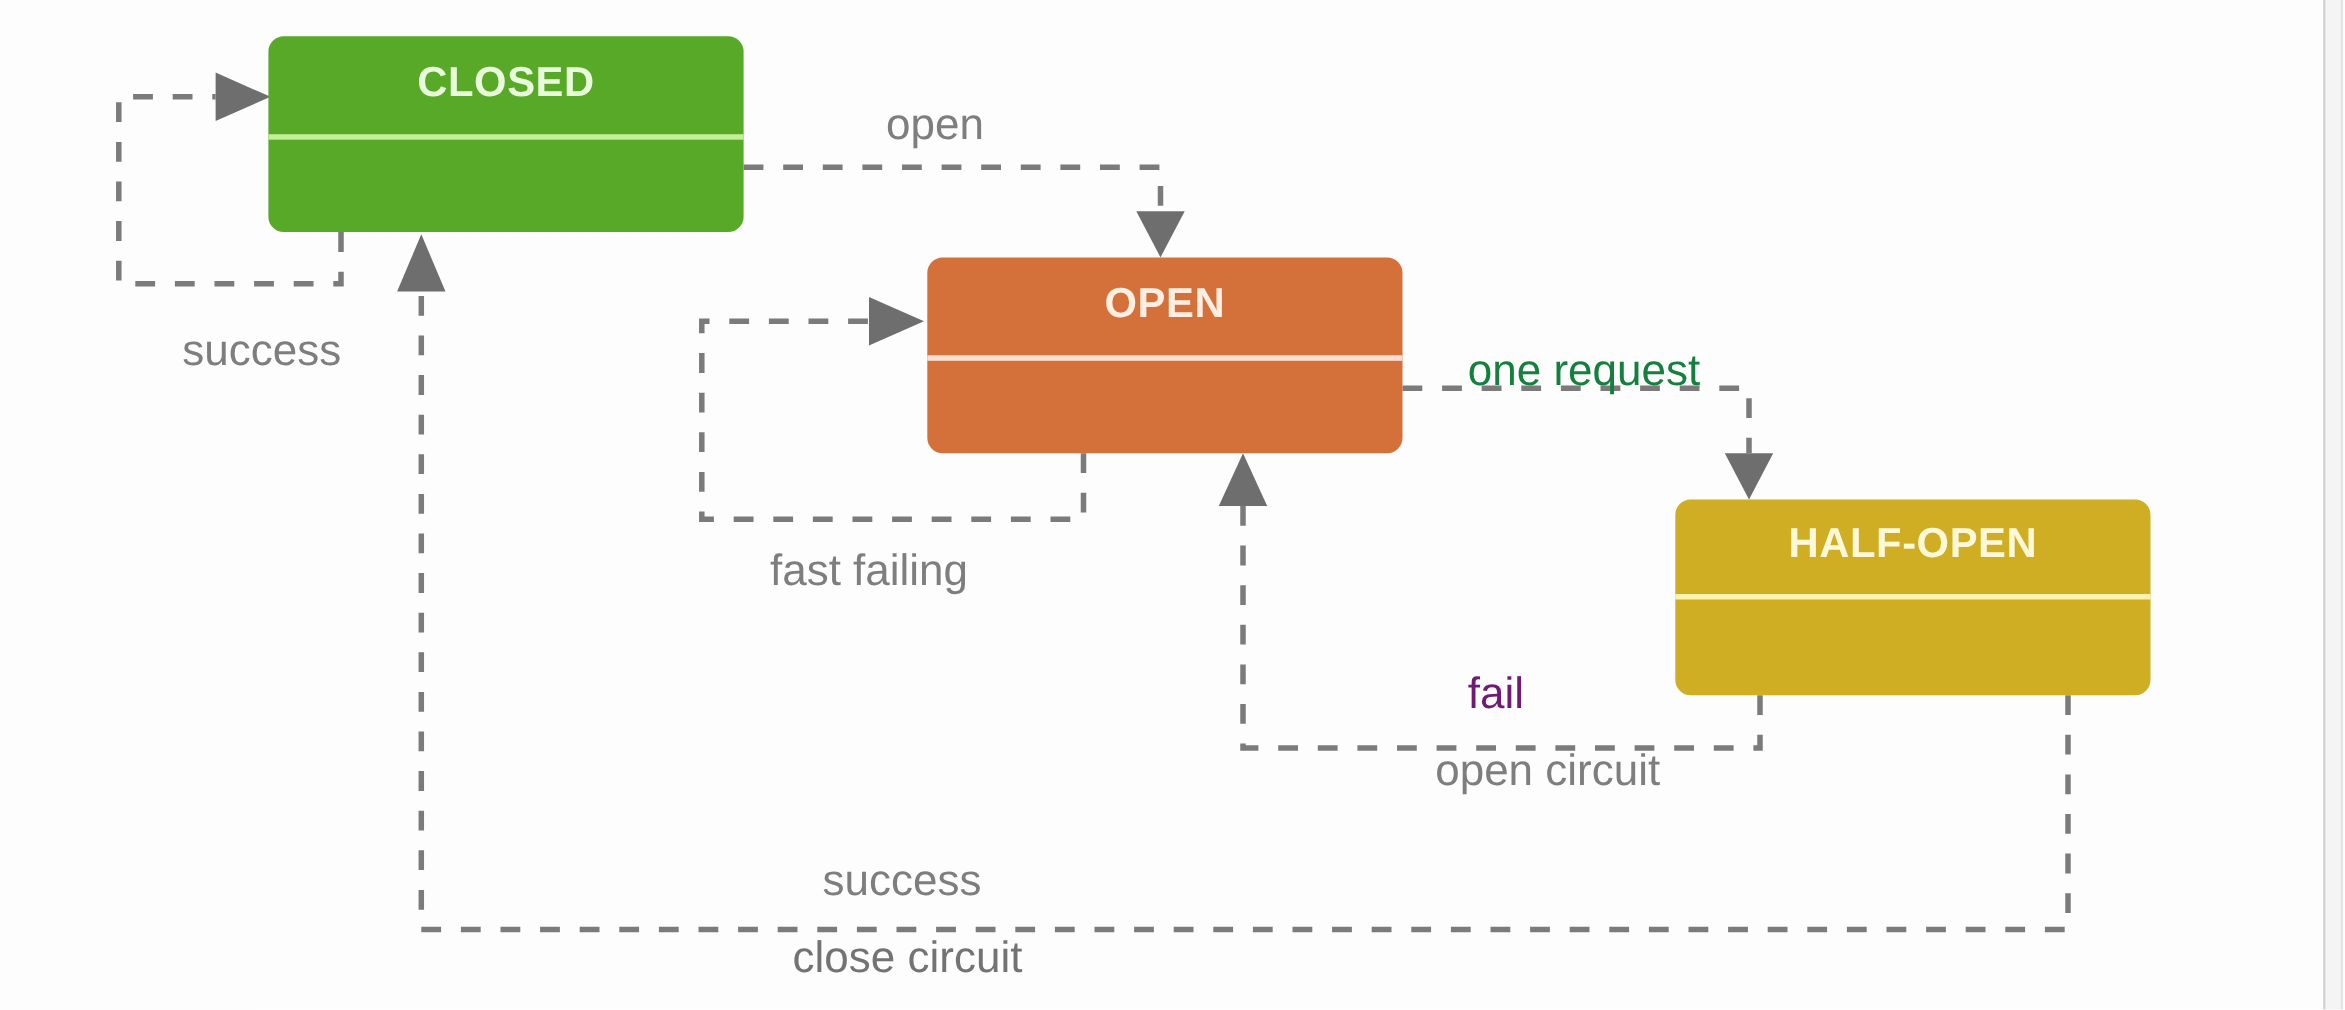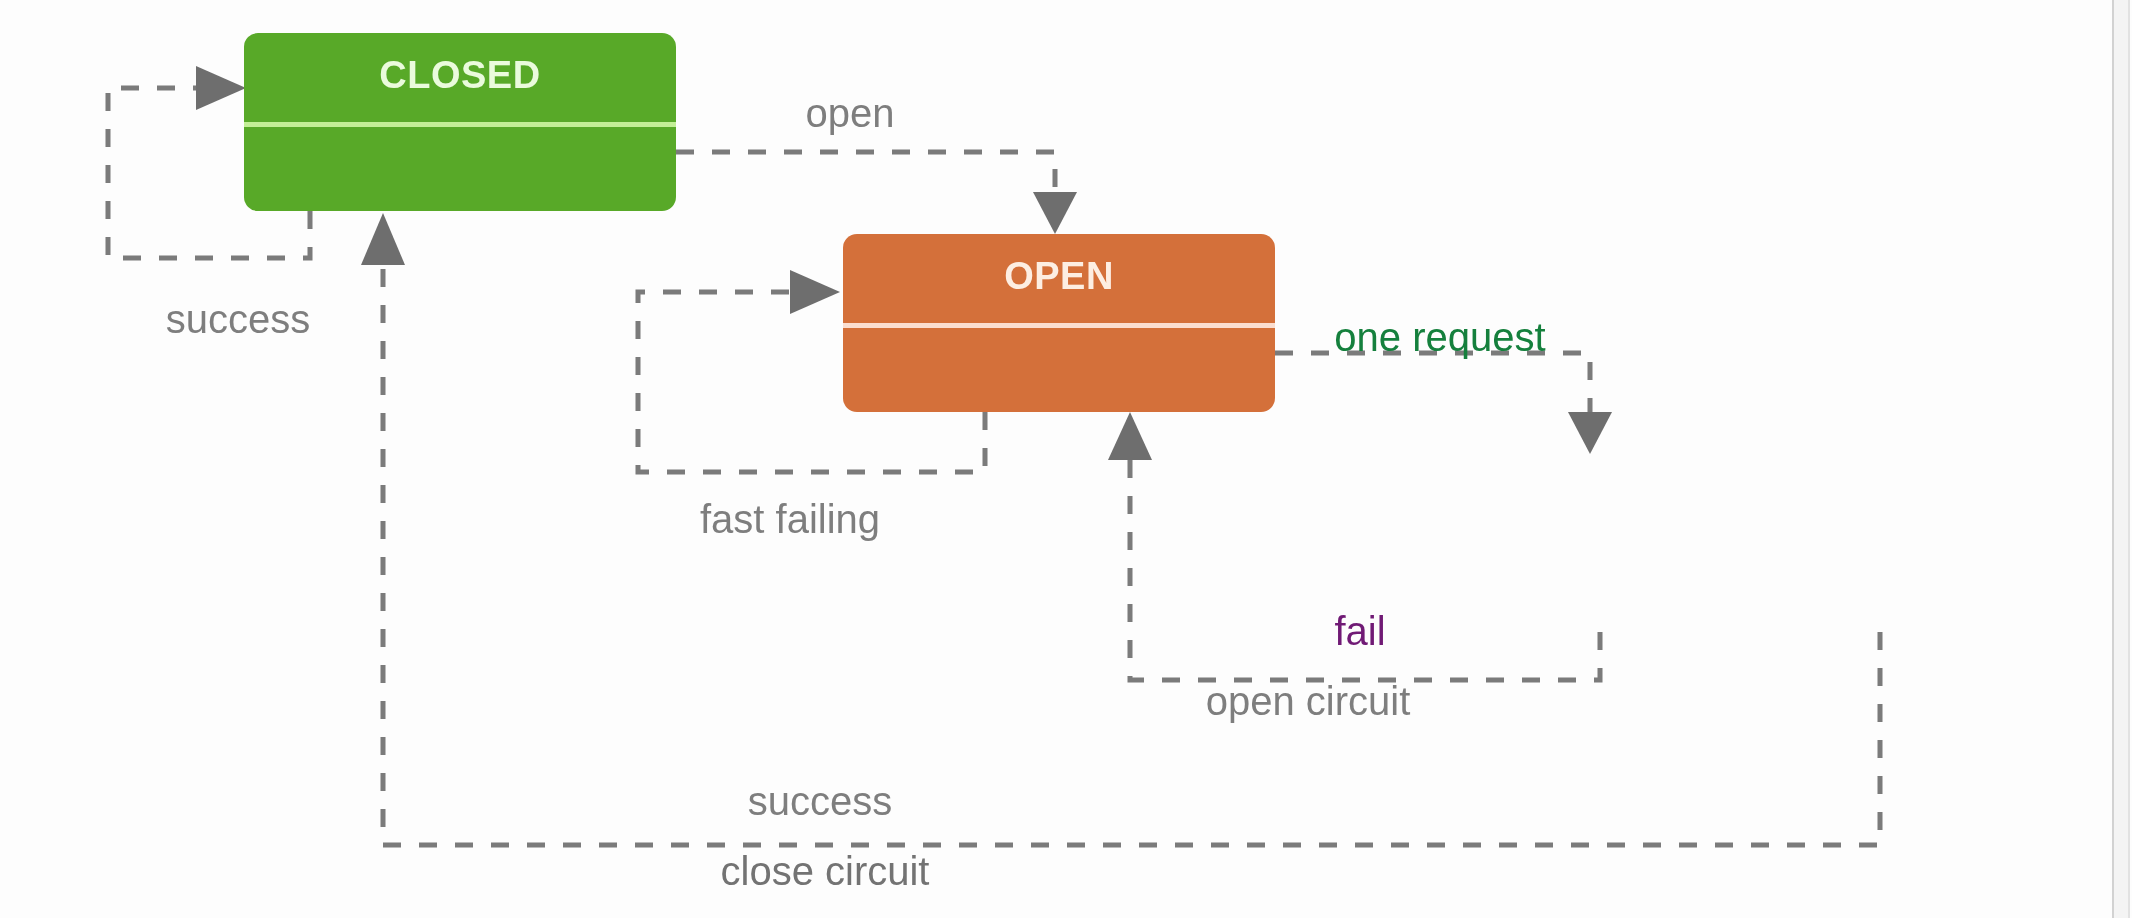--- a/index.html
+++ b/index.html
@@ -104,30 +104,34 @@
   <div class="state-box" id="state-closed" style="left: 244px; top: 33px; width: 432px; height: 178px; background: rgb(88, 169, 40);">
     <div class="state-title" style="color: rgb(234, 251, 220); top: 21px;">CLOSED</div>
     <div class="state-divider" style="top: 89px; background: rgb(195, 239, 150);"></div>
   </div>
 
   <div class="state-box" id="state-open" style="left: 843px; top: 234px; width: 432px; height: 178px; background: rgb(212, 112, 58);">
     <div class="state-title" style="color: rgb(253, 238, 226); top: 21px;">OPEN</div>
     <div class="state-divider" style="top: 89px; background: rgb(251, 222, 208);"></div>
   </div>
 
+  <div class="state-box" id="state-half-open" style="left: 1523px; top: 454px; width: 432px; height: 178px; background: rgb(207, 174, 36);">
+    <div class="state-title" style="color: rgb(253, 248, 216); top: 19px;">HALF-OPEN</div>
+    <div class="state-divider" style="top: 86px; background: rgb(250, 242, 174);"></div>
+  </div>
 
   <div class="edge-label" style="left: 108px; top: 298px; width: 260px; color: rgb(126, 126, 126);">success</div>
 
   <div class="edge-label" style="left: 750px; top: 92px; width: 200px; color: rgb(126, 126, 126);">open</div>
 
   <div class="edge-label" style="left: 660px; top: 498px; width: 260px; color: rgb(126, 126, 126);">fast failing</div>
 
   <div class="edge-label" style="left: 1280px; top: 288px; width: 320px; color: #15803d; margin-top: 28px;">one request</div>
 
   <div class="edge-label" style="left: 1240px; top: 610px; width: 240px; color: #701a75;">fail</div>
-  <div class="edge-label" style="left: 1128px; top: 680px; width: 360px; color: rgb(126, 126, 126);">open circuit</div>
+  <div class="edge-label" style="left: 1227px; top: 680px; width: 360px; color: rgb(126, 126, 126);">open circuit</div>
 
   <div class="edge-label" style="left: 670px; top: 780px; width: 300px; color: rgb(126, 126, 126);">success</div>
   <div class="edge-label" style="left: 640px; top: 850px; width: 370px; color: #737373;">close circuit</div>
 
   <div class="right-rail" style="left:2112px;"></div>
 
 </div>
 
 </body></html>

